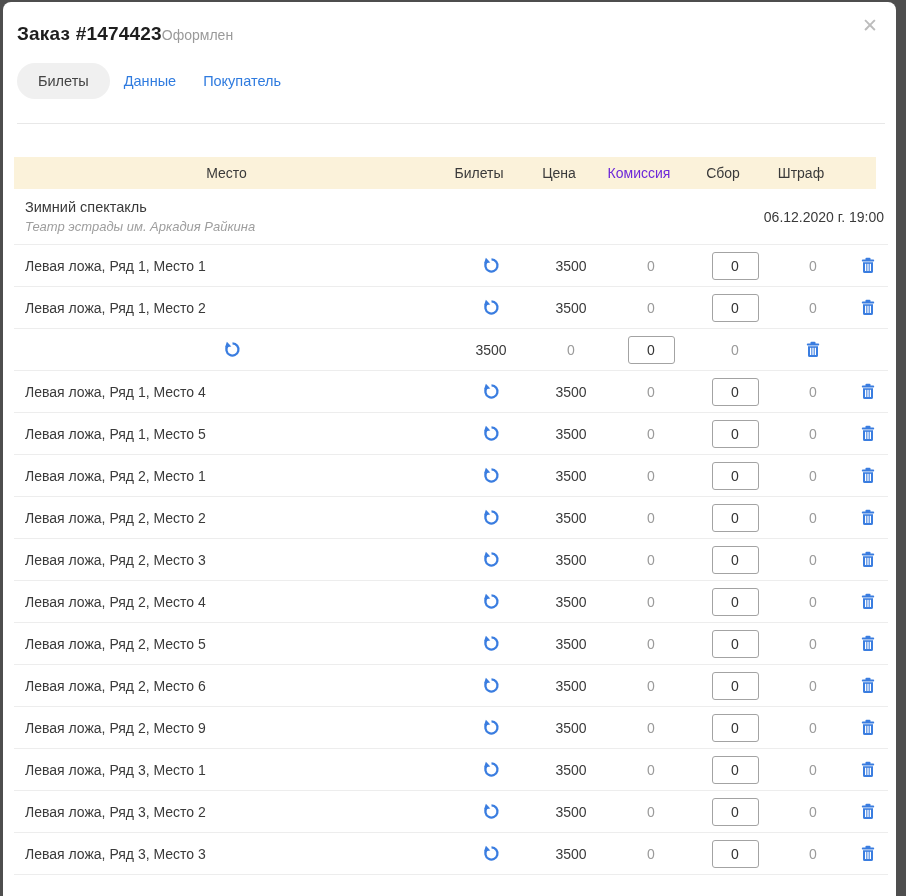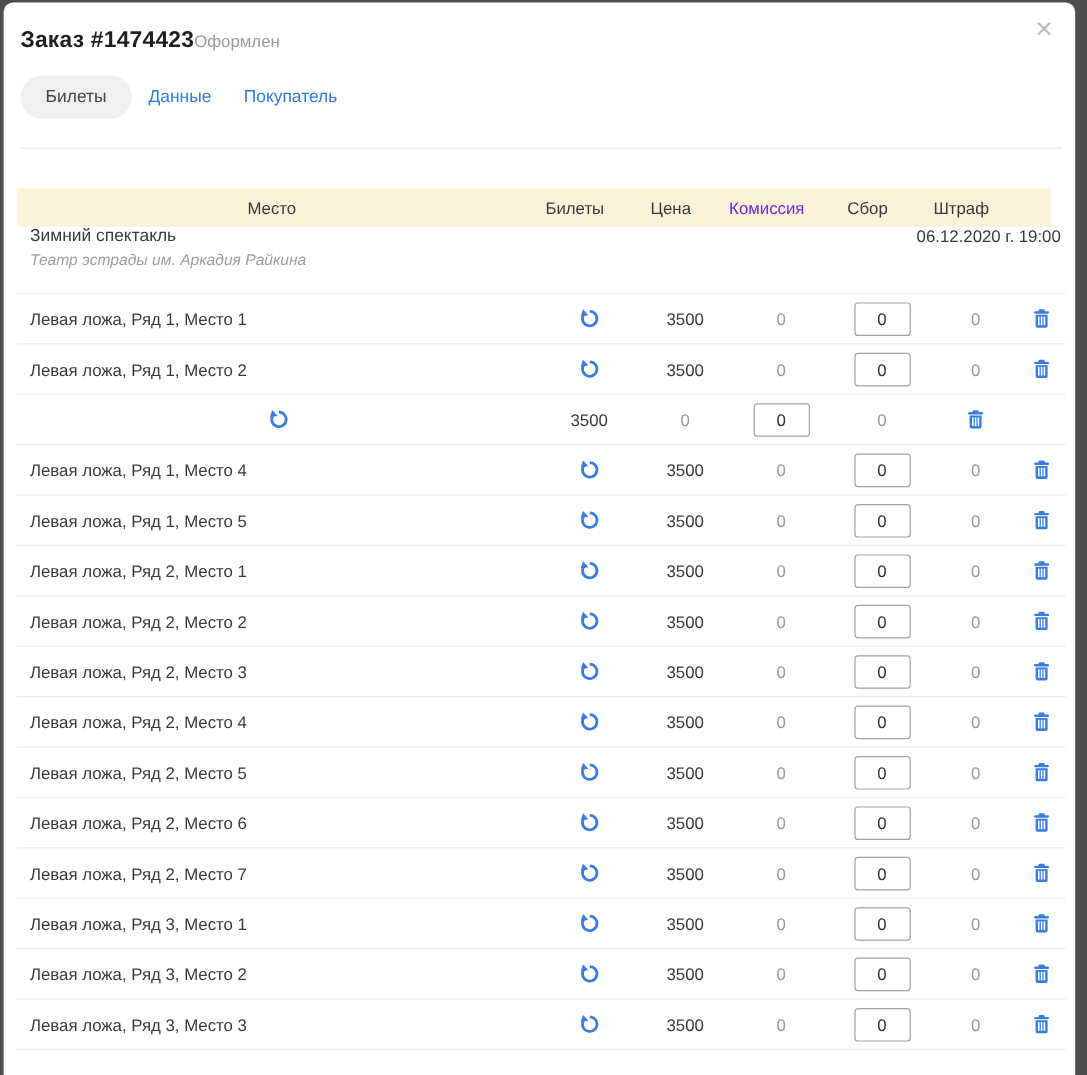--- a/index.html
+++ b/index.html
@@ -53,21 +53,21 @@
   .thead {
     margin: 33px 20px 0 11px;
     height: 32px;
     background: #fbf2da;
     font-size: 14px;
     color: #3a3a3a;
   }
   .th { text-align: center; }
   .th.muted { color: #6d28d9; }
   .event-row {
-    display: flex; justify-content: space-between; 
+    display: flex; justify-content: space-between; align-items: center;
     margin: 0 8px 0 11px;
     padding: 0 4px 0 11px;
     height: 56px;
     border-bottom: 1px solid #ededed;
   }
   .event-title { font-size: 14.5px; color: #3a3a3a; margin-bottom: 4px; }
   .event-venue { font-size: 13px; color: #9e9e9e; font-style: italic; }
   .event-date  { font-size: 14px; color: #3a3a3a; }
   .trow {
     margin: 0 8px 0 11px;
@@ -455,21 +455,21 @@
           <path d="M3 5.3 h10 v9.2 a1.6 1.6 0 0 1 -1.6 1.6 h-6.8 a1.6 1.6 0 0 1 -1.6 -1.6 Z" fill="#3a7de0"></path>
           <rect x="5.0" y="6.8" width="1.3" height="7.2" fill="#ffffff"></rect>
           <rect x="7.35" y="6.8" width="1.3" height="7.2" fill="#ffffff"></rect>
           <rect x="9.7" y="6.8" width="1.3" height="7.2" fill="#ffffff"></rect>
         </svg>
       </button>
     </div>
   </div>
 
   <div class="trow grid-cols">
-    <div class="cell seat">Левая ложа, Ряд 2, Место 7</div>
+    <div class="cell seat">Левая ложа, Ряд 2, Место 9</div>
     <div class="cell">
       <button class="icon-btn" title="">
         <svg width="17" height="17" viewBox="0 0 20 20">
           <path d="M10 2.9 A 7.1 7.1 0 1 1 4.6 5.3" fill="none" stroke="#3a7de0" stroke-width="2.7"></path>
           <polygon points="1.1,7.6 8.6,6.6 3.4,0.9" fill="#3a7de0"></polygon>
         </svg>
       </button>
     </div>
     <div class="cell">3500</div>
     <div class="cell gray">0</div>

